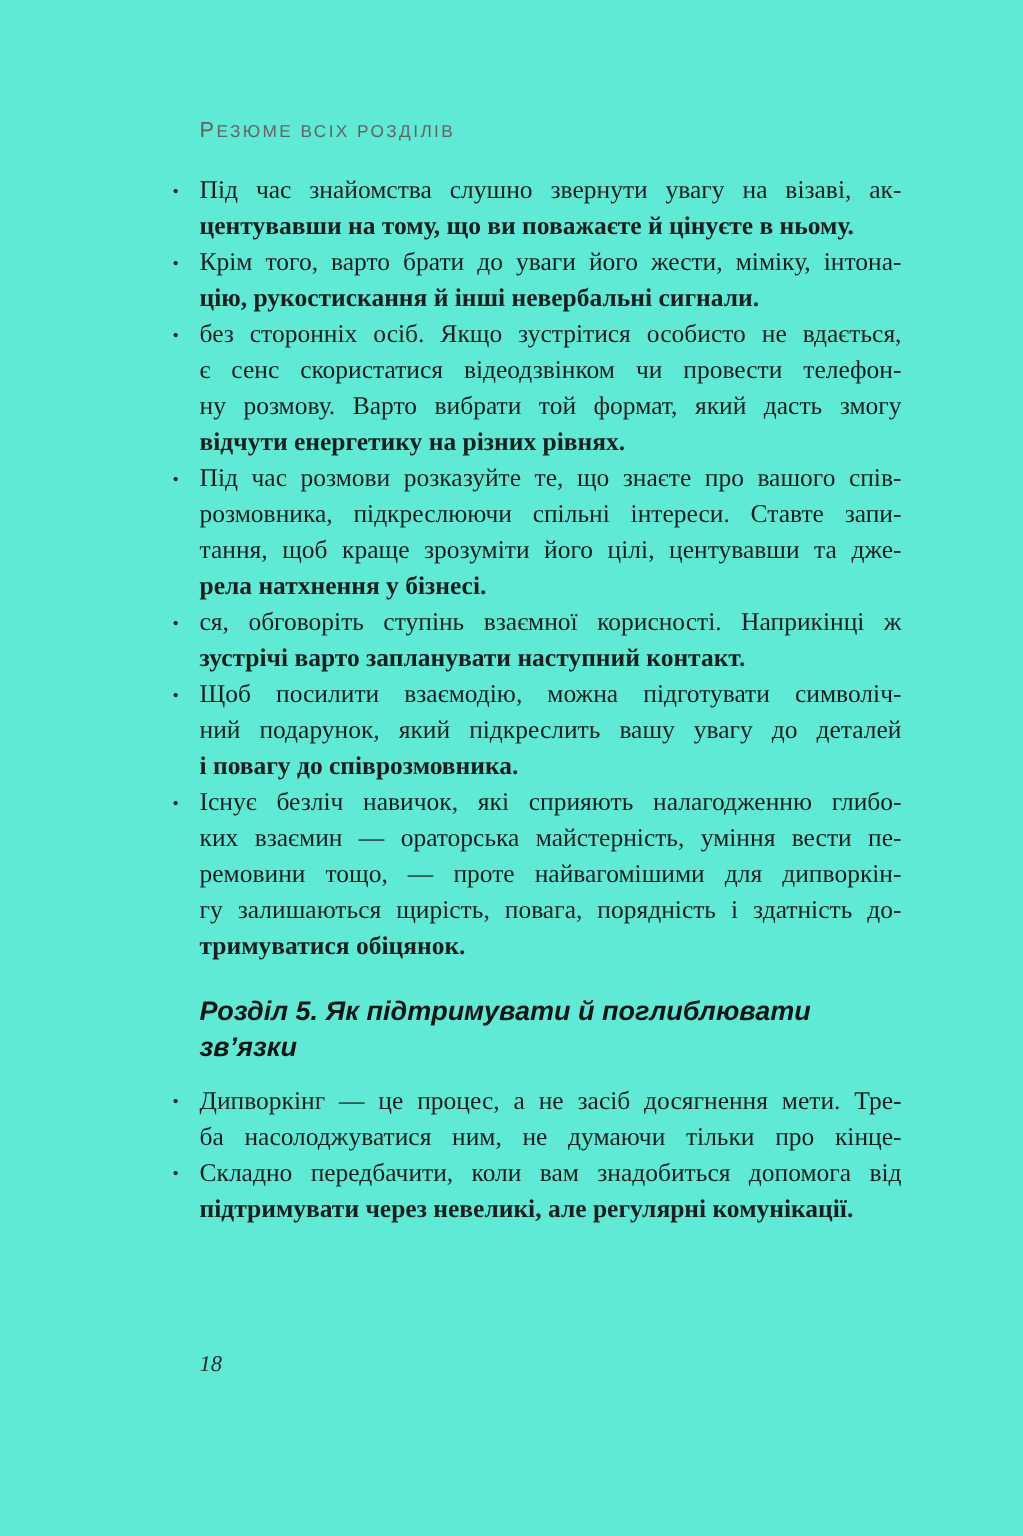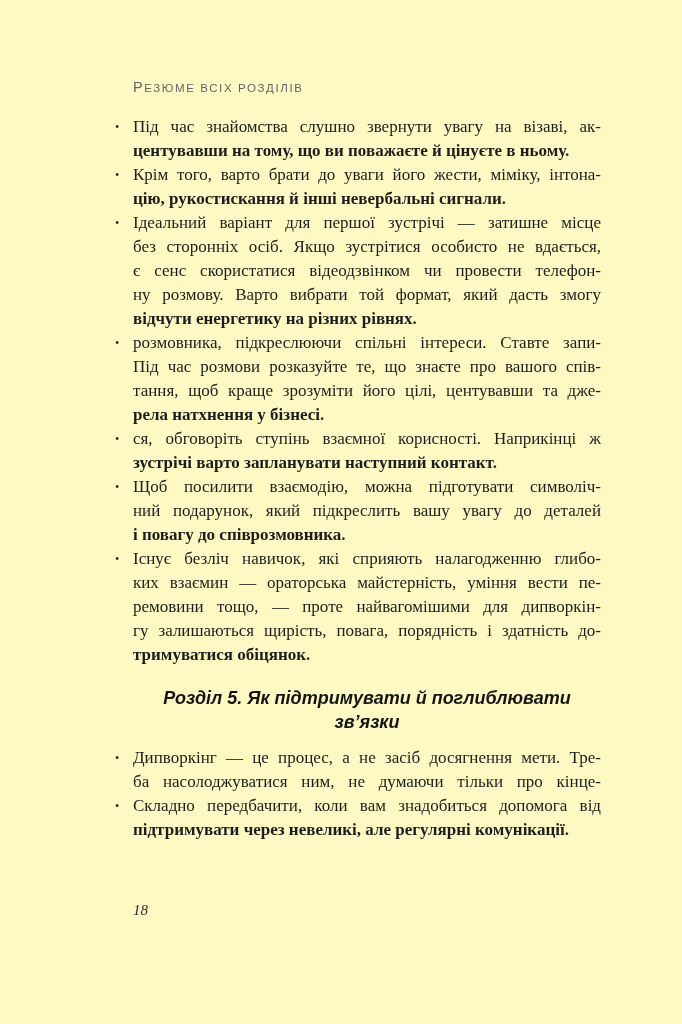--- a/index.html
+++ b/index.html
@@ -4,21 +4,21 @@
 <style>
   html, body {
     margin: 0;
     padding: 0;
     background: #ffffff;
   }
   .page {
     position: relative;
     width: 682px;
     height: 1024px;
-    background: #fef9c3;
+    background: #5eead4;
     font-family: "Liberation Serif", serif;
     color: #1d1d1d;
     overflow: hidden;
   }
   .running-header {
     position: absolute;
     top: 80px;
     left: 133px;
     font-family: "Liberation Sans", sans-serif;
     font-size: 11.5px;
@@ -59,21 +59,20 @@
     font-weight: bold;
   }
   .section-heading {
     font-family: "Liberation Sans", sans-serif;
     font-style: italic;
     font-weight: bold;
     font-size: 18px;
     color: #141414;
     line-height: 24px;
     margin: 19px 0 12px 18px;
-    text-align: center;
   }
   .page-number {
     position: absolute;
     left: 133px;
     top: 902px;
     font-size: 15px;
     color: #2b2b2b;
     font-family: "Liberation Serif", serif;
     font-style: italic;
   }
@@ -95,32 +94,31 @@
       <div class="bullet-item">
         <span class="bullet">•</span>
         <div class="bullet-text">
           <div class="line">Крім того, варто брати до уваги його жести, міміку, інтона-</div>
           <div class="line last">цію, рукостискання й інші невербальні сигнали.</div>
         </div>
       </div>
       <div class="bullet-item">
         <span class="bullet">•</span>
         <div class="bullet-text">
-          <div class="line">Ідеальний варіант для першої зустрічі — затишне місце</div>
           <div class="line">без сторонніх осіб. Якщо зустрітися особисто не вдається,</div>
           <div class="line">є сенс скористатися відеодзвінком чи провести телефон-</div>
           <div class="line">ну розмову. Варто вибрати той формат, який дасть змогу</div>
           <div class="line last">відчути енергетику на різних рівнях.</div>
         </div>
       </div>
       <div class="bullet-item">
         <span class="bullet">•</span>
         <div class="bullet-text">
+          <div class="line">Під час розмови розказуйте те, що знаєте про вашого спів-</div>
           <div class="line">розмовника, підкреслюючи спільні інтереси. Ставте запи-</div>
-          <div class="line">Під час розмови розказуйте те, що знаєте про вашого спів-</div>
           <div class="line">тання, щоб краще зрозуміти його цілі, центувавши та дже-</div>
           <div class="line last">рела натхнення у бізнесі.</div>
         </div>
       </div>
       <div class="bullet-item">
         <span class="bullet">•</span>
         <div class="bullet-text">
           <div class="line">ся, обговоріть ступінь взаємної корисності. Наприкінці ж</div>
           <div class="line last">зустрічі варто запланувати наступний контакт.</div>
         </div>

